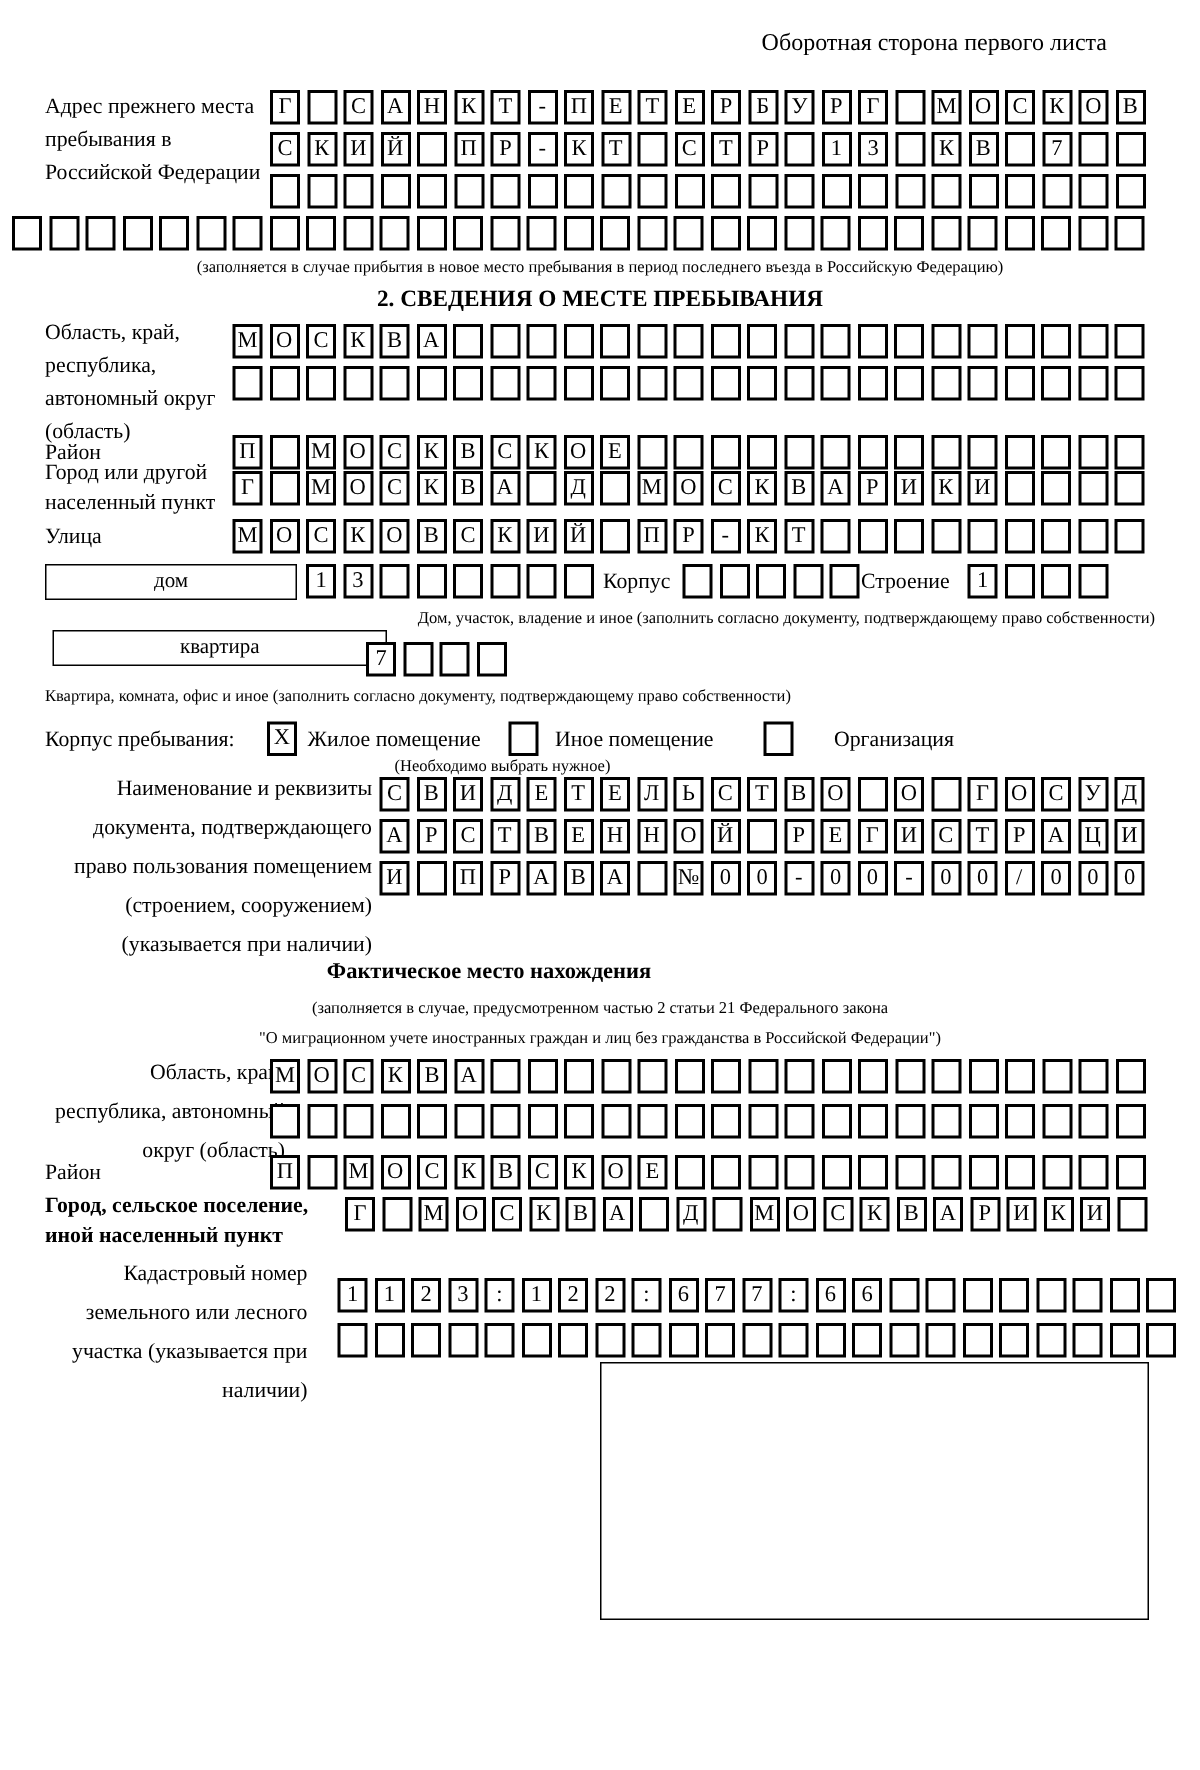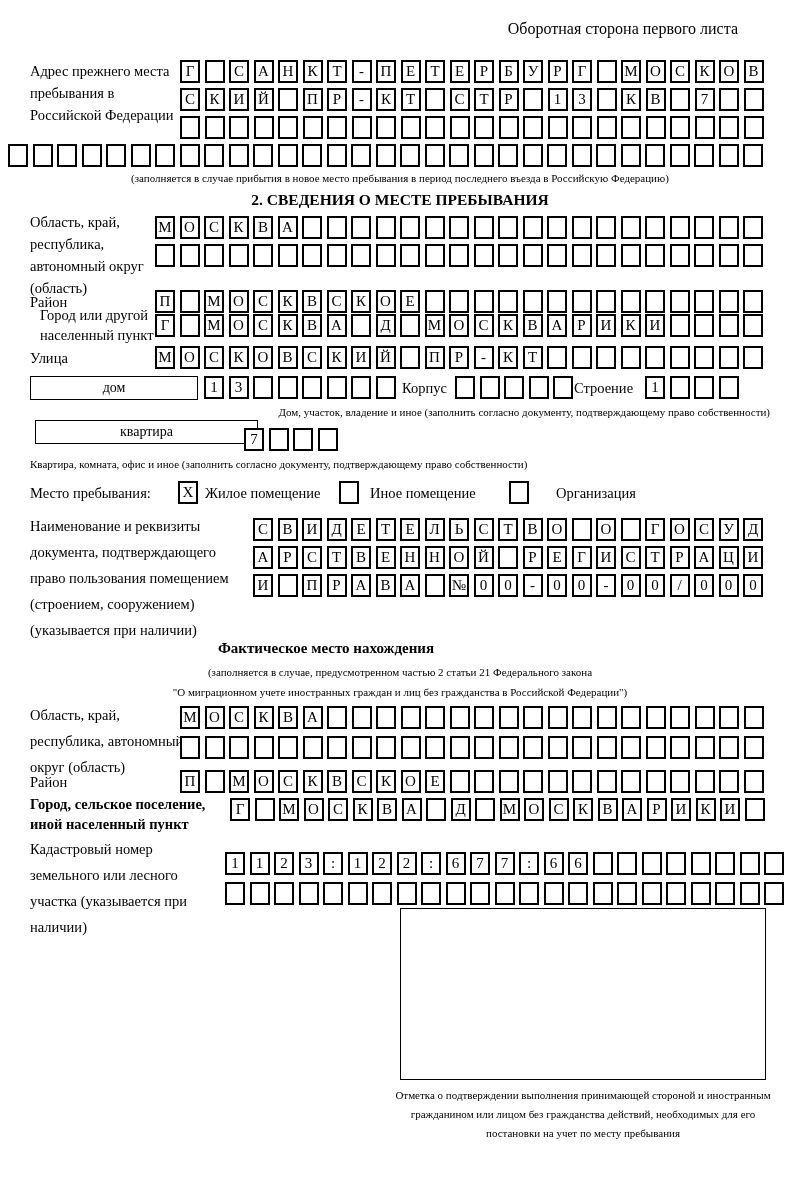--- a/index.html
+++ b/index.html
@@ -2,21 +2,21 @@
 <html><head>
 <meta charset="utf-8">
 <style>
   html,body{margin:0;padding:0;background:#fff;}
   .page{
     position:relative;width:800px;height:1180px;background:#fff;color:#000;
     font-family:"Liberation Serif","DejaVu Serif",serif;overflow:hidden;
   }
   .abs{position:absolute;}
   .label{font-size:14.5px;line-height:22px;}
-  .label-lg{font-size:14.5px;line-height:26px;}
+  .label-lg{font-size:14.5px;line-height:26px;text-align:right;}
   .caption{font-size:11px;}
   .center{text-align:center;}
   .title{font-size:15.5px;font-weight:bold;}
   .cells{display:flex;gap:4.5px;}
   .cell{
     box-sizing:border-box;width:20px;height:23px;border:2px solid #000;
     display:flex;align-items:center;justify-content:center;
     font-size:15px;line-height:1;background:#fff;flex:0 0 auto;
   }
   .longbox{
@@ -227,21 +227,21 @@
       <span class="cell"></span>
       <span class="cell"></span>
       <span class="cell"></span>
       <span class="cell"></span>
       <span class="cell"></span>
       <span class="cell"></span>
       <span class="cell"></span>
       <span class="cell"></span>
     </div>
 
-  <div class="abs label" style="left:30px;top:305px;width:150px;line-height:20px;margin-left:10px;">Город или другой населенный пункт</div>
+  <div class="abs label" style="left:30px;top:305px;width:150px;line-height:20px;">Город или другой населенный пункт</div>
   <div class="abs cells" style="left:155px;top:314px;">
       <span class="cell">Г</span>
       <span class="cell"></span>
       <span class="cell">М</span>
       <span class="cell">О</span>
       <span class="cell">С</span>
       <span class="cell">К</span>
       <span class="cell">В</span>
       <span class="cell">А</span>
       <span class="cell"></span>
@@ -322,33 +322,34 @@
 
   <div class="abs longbox" style="left:35px;top:420px;width:223px;">квартира</div>
   <div class="abs cells" style="left:244px;top:428px;">
       <span class="cell">7</span>
       <span class="cell"></span>
       <span class="cell"></span>
       <span class="cell"></span>
     </div>
   <div class="abs caption" style="left:30px;top:458px;width:740px;">Квартира, комната, офис и иное (заполнить согласно документу, подтверждающему право собственности)</div>
 
-  <div class="abs label" style="left:30px;top:482px;">Место пребывания:</div>
+  <div class="abs label" style="left:30px;top:482px;">Корпус пребывания:</div>
   <div class="abs cells" style="left:178px;top:481px;">
       <span class="cell">X</span>
     </div>
   <div class="abs label" style="left:205px;top:482px;">Жилое помещение</div>
   <div class="abs cells" style="left:339px;top:481px;">
       <span class="cell"></span>
     </div>
   <div class="abs label" style="left:370px;top:482px;">Иное помещение</div>
   <div class="abs cells" style="left:509px;top:481px;">
       <span class="cell"></span>
     </div>
   <div class="abs label" style="left:556px;top:482px;">Организация</div>
+  <div class="abs caption center" style="left:160px;top:505px;width:350px;">(Необходимо выбрать нужное)</div>
 
   <div class="abs label-lg" style="left:30px;top:513px;width:218px;">Наименование и реквизиты документа, подтверждающего право пользования помещением (строением, сооружением) (указывается при наличии)</div>
   <div class="abs cells" style="left:253px;top:518px;">
       <span class="cell">С</span>
       <span class="cell">В</span>
       <span class="cell">И</span>
       <span class="cell">Д</span>
       <span class="cell">Е</span>
       <span class="cell">Т</span>
       <span class="cell">Е</span>
@@ -572,15 +573,14 @@
       <span class="cell"></span>
       <span class="cell"></span>
       <span class="cell"></span>
       <span class="cell"></span>
       <span class="cell"></span>
       <span class="cell"></span>
       <span class="cell"></span>
     </div>
 
   <div class="abs bigrect" style="left:400px;top:908px;width:366px;height:172px;"></div>
-  <div class="abs caption center" style="left:393px;top:1086px;width:380px;line-height:19px;">Отметка о подтверждении выполнения принимающей стороной и иностранным гражданином или лицом без гражданства действий, необходимых для его постановки на учет по месту пребывания</div>
 
 </div>
 
 </body></html>

